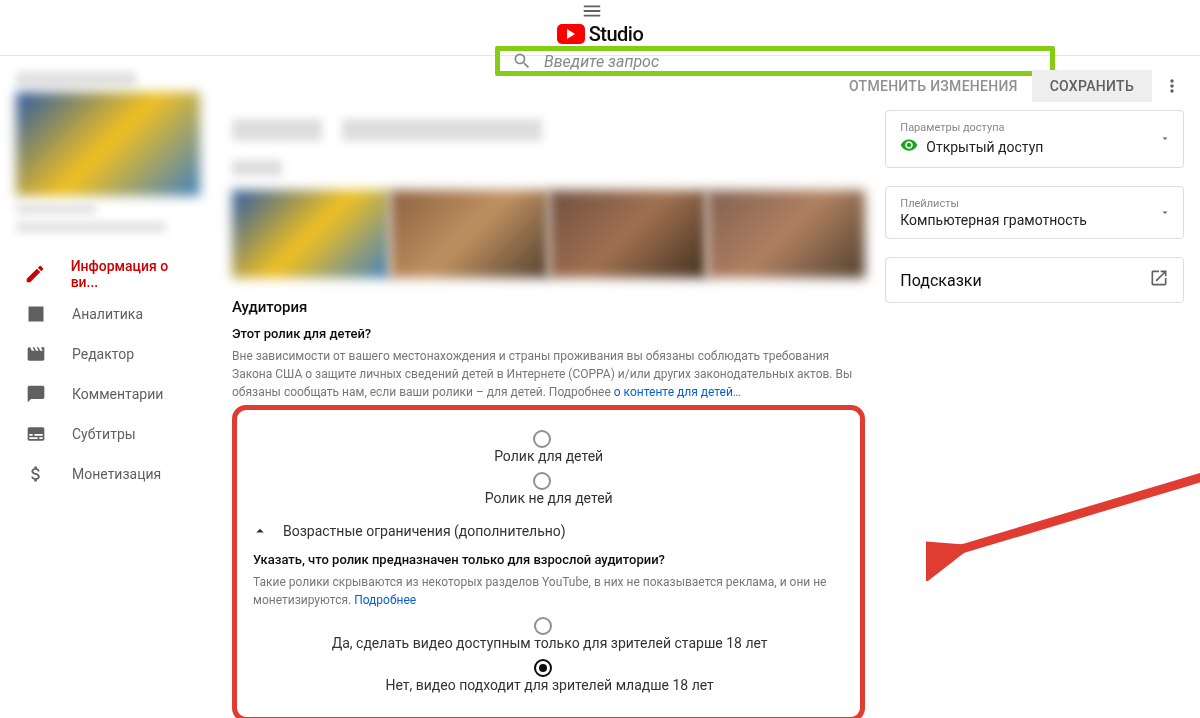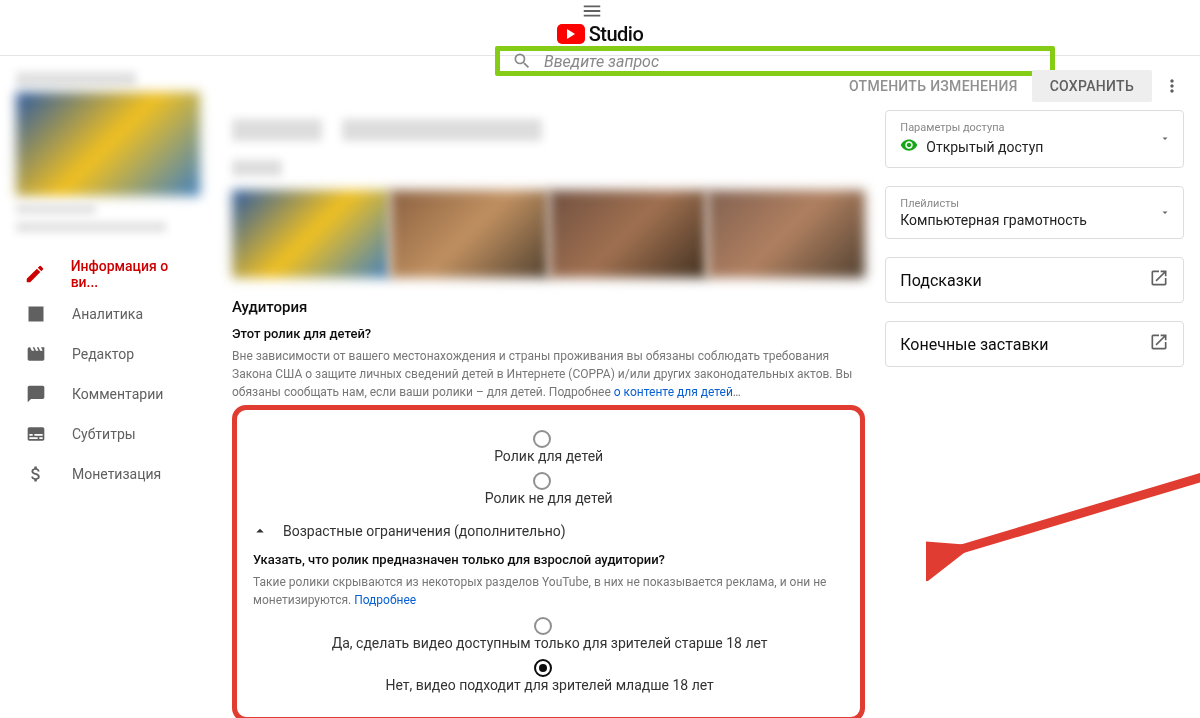--- a/index.html
+++ b/index.html
@@ -241,28 +241,20 @@
 
         <div class="card card-simple">
           <span>Подсказки</span>
           <span>
             <svg width="20" height="20" viewBox="0 0 24 24">
                 <path fill="#606060" d="M19 19H5V5h7V3H5c-1.1 0-2 .9-2 2v14c0 1.1.9 2 2 2h14c1.1 0 2-.9 2-2v-7h-2v7zM14 3v2h3.59l-9.83 9.83 1.41 1.41L19 6.41V10h2V3h-7z"></path>
               </svg>
           </span>
         </div>
 
-        <div class="card card-simple">
-          <span>Конечные заставки</span>
-          <span>
-            <svg width="20" height="20" viewBox="0 0 24 24">
-                <path fill="#606060" d="M19 19H5V5h7V3H5c-1.1 0-2 .9-2 2v14c0 1.1.9 2 2 2h14c1.1 0 2-.9 2-2v-7h-2v7zM14 3v2h3.59l-9.83 9.83 1.41 1.41L19 6.41V10h2V3h-7z"></path>
-              </svg>
-          </span>
-        </div>
       </div>
     </div>
 
     <svg class="arrow-annotation" width="340" height="140">
       <defs>
         <marker id="ah" markerWidth="18" markerHeight="14" refX="3" refY="7" orient="auto">
           <polygon points="18,0 0,7 18,14" fill="#e03c31"></polygon>
         </marker>
       </defs>
       <line x1="330" y1="20" x2="22" y2="112" stroke="#e03c31" stroke-width="9" marker-end="url(#ah)"></line>

